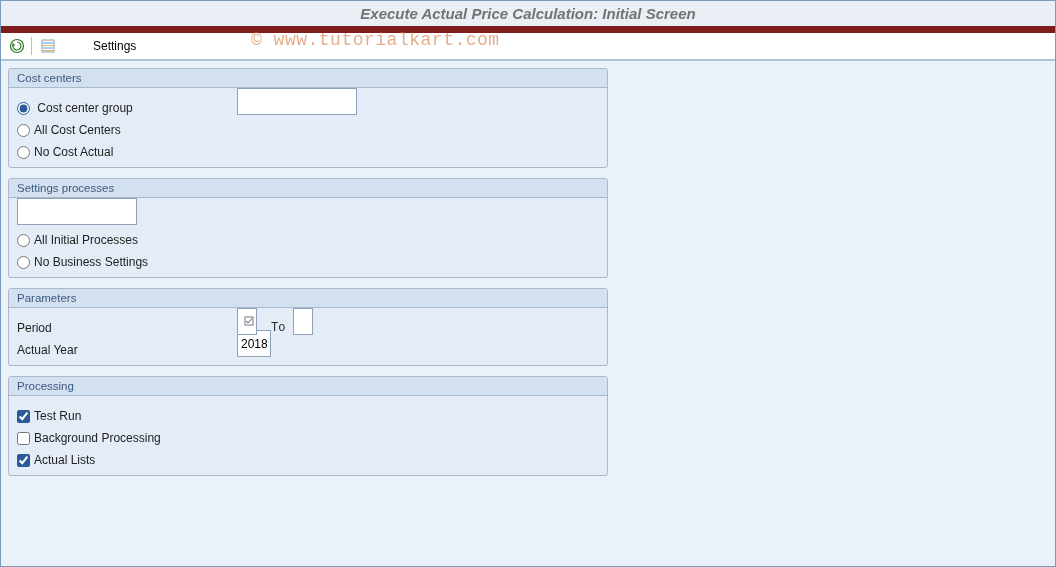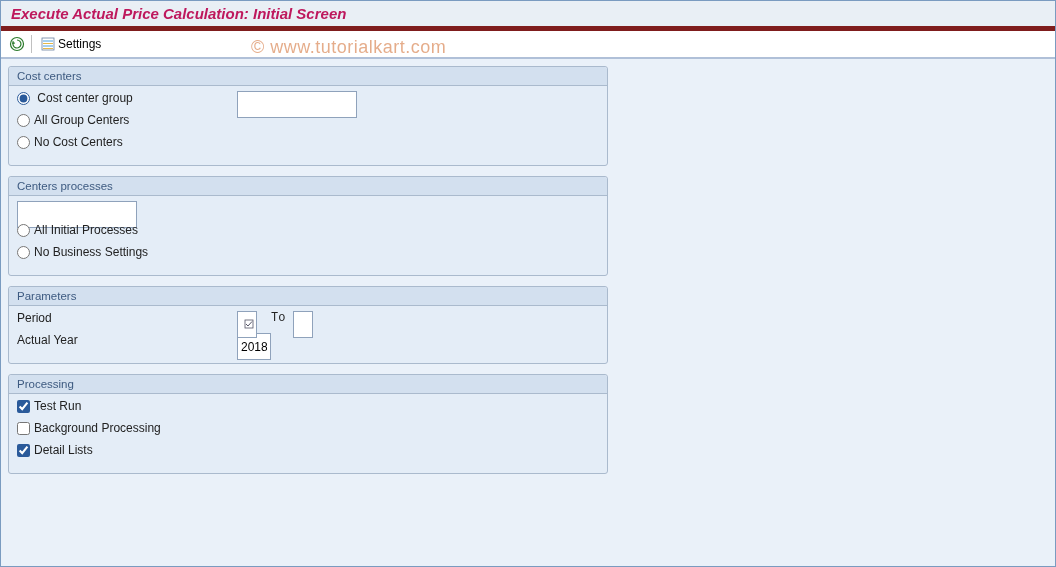--- a/index.html
+++ b/index.html
@@ -12,22 +12,23 @@
       overflow: hidden;
       border: 1px solid #7a9bc0;
       position: relative;
     }
     .title-bar {
       background: #e9eff5;
       padding: 4px 10px;
       font-size: 15px;
       font-weight: bold;
       font-style: italic;
-      color: #be185d;
-      border-bottom: 5px solid #7f1d1d;
+      color: #737373;
+      border-bottom: 7px solid #7f1d1d;
+      text-align: center;
     }
     .toolbar {
       background: #ffffff;
       border-bottom: 2px solid #b0c0d8;
       padding: 3px 8px;
       display: flex;
       align-items: center;
       height: 28px;
     }
     .ic-execute {
@@ -40,20 +41,21 @@
       border-left: 1px solid #c0c0c0;
       height: 18px;
       margin: 0 4px 0 2px;
     }
     .toolbar-btn {
       display: inline-flex;
       align-items: center;
       cursor: pointer;
       padding: 1px 4px;
       border: 1px solid transparent;
+      gap: 35px;
     }
     .ic-list { margin-right: 3px; display:inline-flex;}
     .content {
       background: #eaf1f9;
       padding: 7px;
       height: calc(100% - 53px);
       display: flex;
       flex-direction: column;
       gap: 10px;
       overflow: auto;
@@ -70,21 +72,21 @@
       color: #3d5a80;
       font-size: 11.5px;
       padding: 3px 8px;
       border-radius: 3px 3px 0 0;
     }
     .gb-body {
       padding: 5px 8px 8px 8px;
     }
     .row {
       display: flex;
-      align-items: flex-start;
+      align-items: flex-end;
       height: 22px;
     }
     .radio-wrap, .check-wrap {
       display: flex;
       align-items: center;
       cursor: pointer;
     }
     input[type="radio"], input[type="checkbox"] {
       width: 13px;
       height: 13px;
@@ -112,23 +114,23 @@
     .w-small { width: 34px; }
     .to-lbl {
       display:inline-block;
       padding: 0 8px 0 14px;
       color: #222;
       font-family: Liberation Mono, monospace;
     }
     
     .watermark {
       position: absolute;
-      top: 36px;
+      top: 29px;
       left: 250px;
-      font-family: Liberation Sans, sans-serif;
+      font-family: Liberation Mono, monospace;
       font-size: 18px;
       color: #d06a2c;
       opacity: 0.55;
       pointer-events: none;
       letter-spacing: 0.5px;
     }
   </style>
 </head>
 <body>
 
@@ -167,34 +169,34 @@
       <div class="row">
         <label class="radio-wrap lbl-fixed">
           <input type="radio" name="cc" checked="" style="">
           <span class="lbl">Cost center group</span>
         </label>
         <input type="text" class="input-text w-wide" value="" style="">
       </div>
       <div class="row">
         <label class="radio-wrap">
           <input type="radio" name="cc" style="">
-          <span class="lbl">All Group Centers</span>
+          <span class="lbl">All Cost Centers</span>
         </label>
       </div>
       <div class="row">
         <label class="radio-wrap">
           <input type="radio" name="cc" style="">
-          <span class="lbl">No Cost Centers</span>
-        </label>
-      </div>
-    </div>
-  </div>
-
-  <div class="groupbox">
-    <div class="gb-header">Centers processes</div>
+          <span class="lbl">No Cost Actual</span>
+        </label>
+      </div>
+    </div>
+  </div>
+
+  <div class="groupbox">
+    <div class="gb-header">Settings processes</div>
     <div class="gb-body">
       <div class="row">
         <input type="text" class="input-text w-wide" value="" style="">
       </div>
       <div class="row">
         <label class="radio-wrap">
           <input type="radio" name="bp" style="">
           <span class="lbl">All Initial Processes</span>
         </label>
       </div>
@@ -242,19 +244,19 @@
       </div>
       <div class="row">
         <label class="check-wrap">
           <input type="checkbox" style="">
           <span class="lbl">Background Processing</span>
         </label>
       </div>
       <div class="row">
         <label class="check-wrap">
           <input type="checkbox" checked="" style="">
-          <span class="lbl">Detail Lists</span>
+          <span class="lbl">Actual Lists</span>
         </label>
       </div>
     </div>
   </div>
 
 </div>
 
 </body></html>

